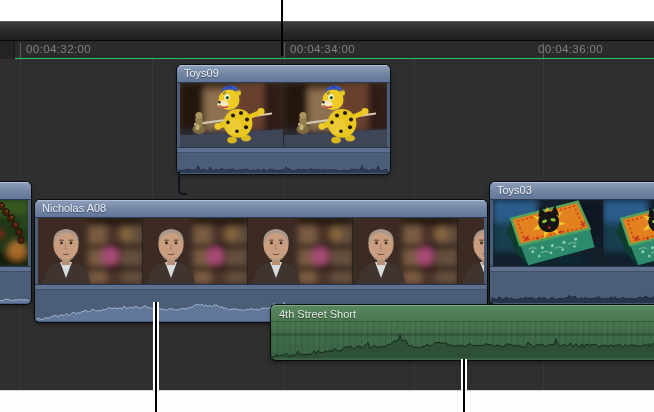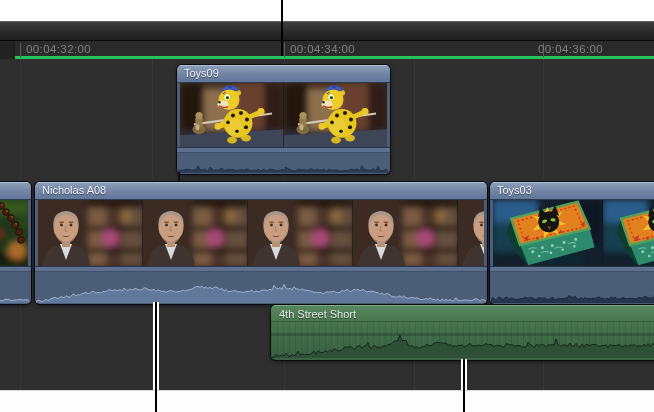--- a/index.html
+++ b/index.html
@@ -5,21 +5,21 @@
   html,body{margin:0;padding:0;background:#ffffff;}
   #stage{position:relative;width:654px;height:412px;overflow:hidden;background:#ffffff;
          font-family:"Liberation Sans",sans-serif;-webkit-font-smoothing:antialiased;}
   #stage *{box-sizing:border-box;}
 
   
   .toolbar{position:absolute;left:0;top:21px;width:654px;height:20px;
            background:linear-gradient(#3e3e3e,#2a2a2a 55%,#1f1f1f);
            border-top:1px solid #5f5f5f;border-bottom:1px solid #070707;}
   .ruler{position:absolute;left:0;top:41px;width:654px;height:18px;background:#2b2b2b;
-         border-bottom:3px solid #22c55e;}
+         border-bottom:1px solid #22c55e;}
   .ruler-cap{position:absolute;left:0;top:0;width:15px;height:18px;background:#232323;border-right:1px solid #191919;}
   .tick{position:absolute;top:2px;width:1px;height:15px;background:#5c5c5c;}
   .tc{position:absolute;top:2px;font-size:11.5px;color:#818181;letter-spacing:0.4px;white-space:nowrap;}
   .tl-bg{position:absolute;left:0;top:59px;width:654px;height:331px;background:#2f2f2f;}
   .grid{position:absolute;top:59px;height:331px;width:0;border-left:1px dotted #424242;opacity:.85;}
   .page-strip-bottom{position:absolute;left:0;top:390px;width:654px;height:22px;background:#fdfdfd;border-top:1px solid #d8d8d8;}
 
   
   .callout-black{position:absolute;background:#000;}
   .callout-halo{position:absolute;background:linear-gradient(90deg,#fff 0 2px,#000 2px 4px,#fff 4px 6px);}
@@ -267,21 +267,21 @@
       <div class="audio-band"></div>
       <div class="wave" style="height:30px;">
           <svg viewBox="0 0 37 30" preserveAspectRatio="none" style="width: 100%; height: 100%; display: block;">
             <polygon points="0,30 0,26.2 2,26.9 4,27.3 6,26.7 8,27.8 10,27.6 12,26.1 14,26.4 16,26.5 18,27.6 20,27.3 22,27.0 24,26.9 26,26.5 28,26.8 30,27.0 32,26.8 34,27.0 36,27.3 37,30" fill="#61789b"></polygon>
             <polyline points="0,26.2 2,26.9 4,27.3 6,26.7 8,27.8 10,27.6 12,26.1 14,26.4 16,26.5 18,27.6 20,27.3 22,27.0 24,26.9 26,26.5 28,26.8 30,27.0 32,26.8 34,27.0 36,27.3" fill="none" stroke="#9db0cc" stroke-width="1"></polyline>
           </svg>
         </div>
     </div>
   </div>
 
-  <div class="clip" style="left:35px;top:182px;width:452px;height:122px;">
+  <div class="clip" style="left:35px;top:200px;width:452px;height:122px;">
     <div class="clip-header">Nicholas A08</div>
     <div class="thumbs" style="top:18px;height:66px;">
       <svg width="105" height="66" viewBox="0 0 105 66" preserveAspectRatio="none">
           <use href="#sym-nicholas"></use>
         </svg>
       <svg width="105" height="66" viewBox="0 0 105 66" preserveAspectRatio="none">
           <use href="#sym-nicholas"></use>
         </svg>
       <svg width="105" height="66" viewBox="0 0 105 66" preserveAspectRatio="none">
           <use href="#sym-nicholas"></use>

